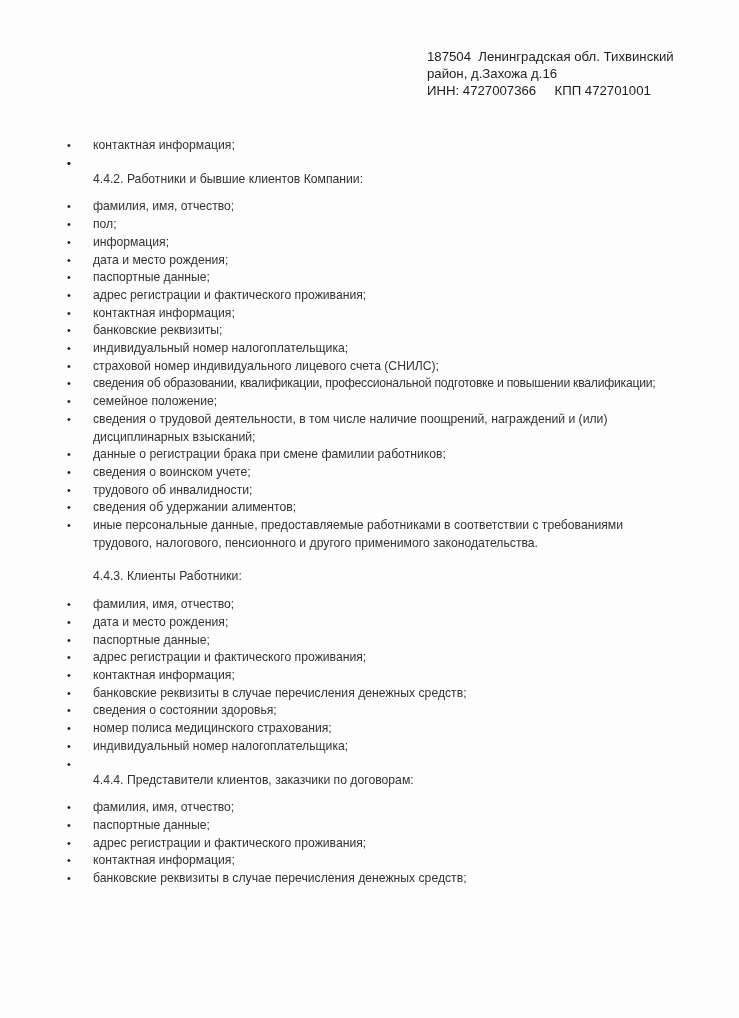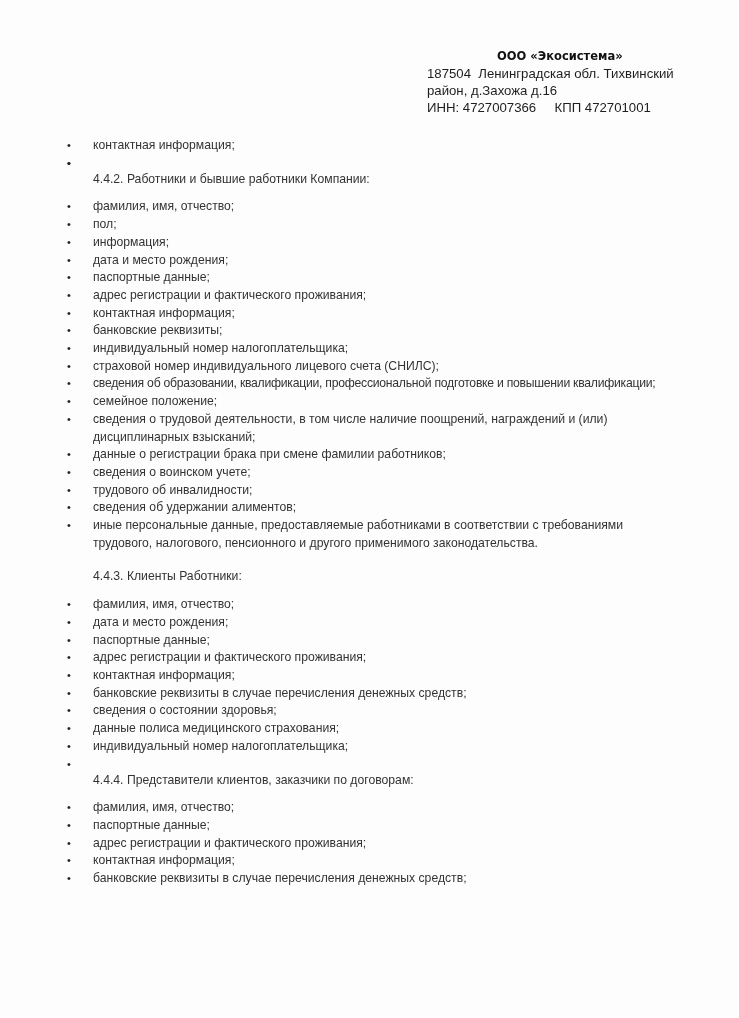--- a/index.html
+++ b/index.html
@@ -38,35 +38,34 @@
   }
   .gap-h-before { margin-top: 16px; }
   .gap-h-after { margin-bottom: 10px; }
 </style>
 </head>
 <body>
 
 <div class="page">
 
   <div class="header">
-    <div class="company">ООО «Экосистема»</div>
     <div style="white-space:pre">187504  Ленинградская обл. Тихвинский</div>
     <div>район, д.Захожа д.16</div>
     <div style="white-space:pre">ИНН: 4727007366     КПП 472701001</div>
   </div>
 
   <div class="body">
 
     <ul class="list">
       <li><span class="bullet">•</span><span>контактная информация;</span></li>
       <li><span class="bullet">•</span></li>
       <li><span class="bullet">•</span></li>
     </ul>
 
-    <div class="heading gap-h-before gap-h-after">4.4.2. Работники и бывшие работники Компании:</div>
+    <div class="heading gap-h-before gap-h-after">4.4.2. Работники и бывшие клиентов Компании:</div>
     <ul class="list">
       <li><span class="bullet">•</span><span>фамилия, имя, отчество;</span></li>
       <li><span class="bullet">•</span><span>пол;</span></li>
       <li><span class="bullet">•</span><span>информация;</span></li>
       <li><span class="bullet">•</span><span>дата и место рождения;</span></li>
       <li><span class="bullet">•</span><span>паспортные данные;</span></li>
       <li><span class="bullet">•</span><span>адрес регистрации и фактического проживания;</span></li>
       <li><span class="bullet">•</span><span>контактная информация;</span></li>
       <li><span class="bullet">•</span><span>банковские реквизиты;</span></li>
       <li><span class="bullet">•</span><span>индивидуальный номер налогоплательщика;</span></li>
@@ -83,21 +82,21 @@
 
     <div class="heading gap-h-before gap-h-after">4.4.3. Клиенты Работники:</div>
     <ul class="list">
       <li><span class="bullet">•</span><span>фамилия, имя, отчество;</span></li>
       <li><span class="bullet">•</span><span>дата и место рождения;</span></li>
       <li><span class="bullet">•</span><span>паспортные данные;</span></li>
       <li><span class="bullet">•</span><span>адрес регистрации и фактического проживания;</span></li>
       <li><span class="bullet">•</span><span>контактная информация;</span></li>
       <li><span class="bullet">•</span><span>банковские реквизиты в случае перечисления денежных средств;</span></li>
       <li><span class="bullet">•</span><span>сведения о состоянии здоровья;</span></li>
-      <li><span class="bullet">•</span><span>данные полиса медицинского страхования;</span></li>
+      <li><span class="bullet">•</span><span>номер полиса медицинского страхования;</span></li>
       <li><span class="bullet">•</span><span>индивидуальный номер налогоплательщика;</span></li>
       <li><span class="bullet">•</span></li>
     </ul>
 
     <div class="heading gap-h-before gap-h-after">4.4.4. Представители клиентов, заказчики по договорам:</div>
     <ul class="list">
       <li><span class="bullet">•</span><span>фамилия, имя, отчество;</span></li>
       <li><span class="bullet">•</span><span>паспортные данные;</span></li>
       <li><span class="bullet">•</span><span>адрес регистрации и фактического проживания;</span></li>
       <li><span class="bullet">•</span><span>контактная информация;</span></li>

